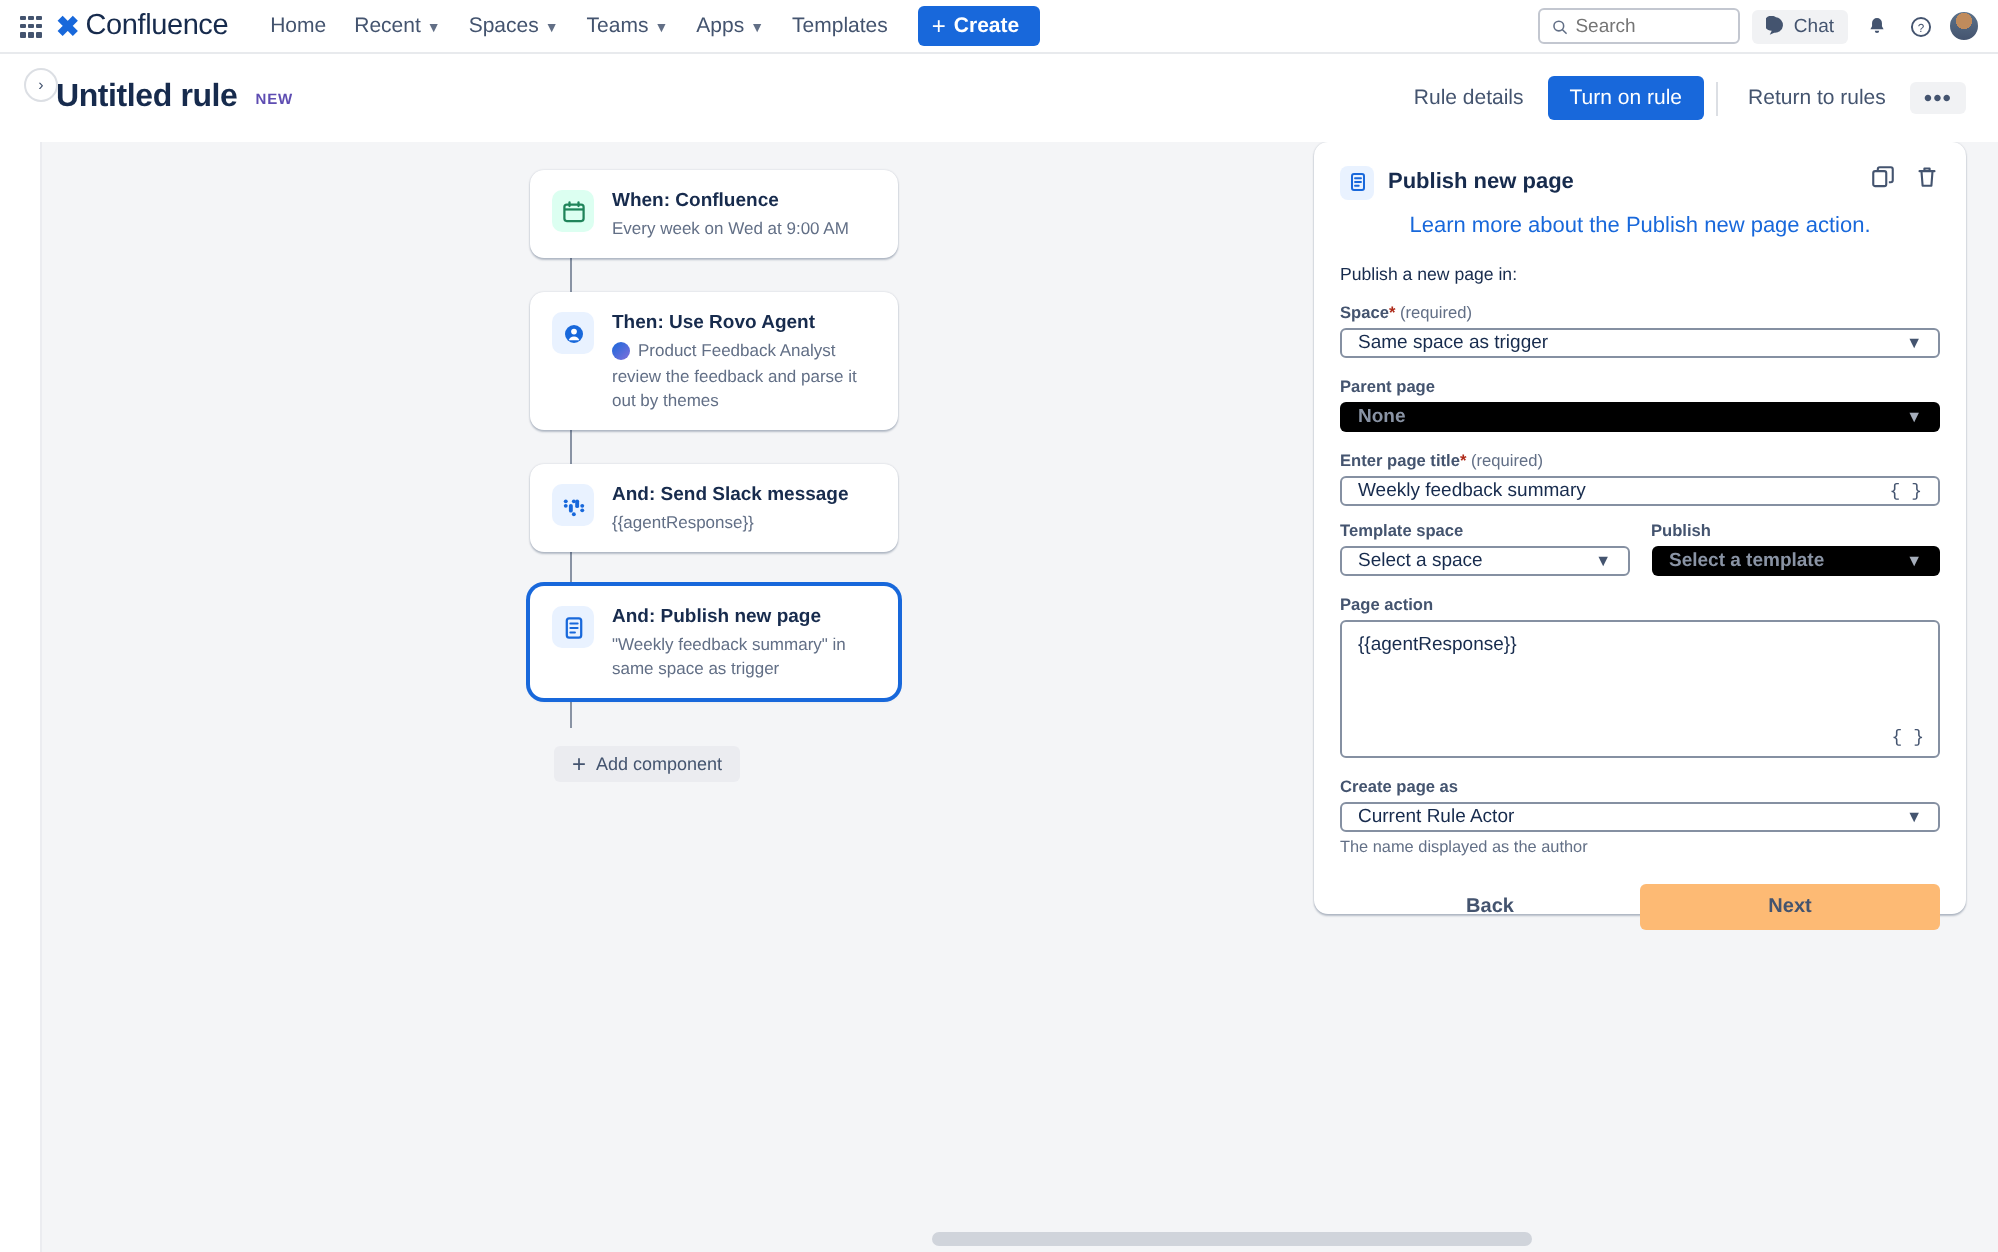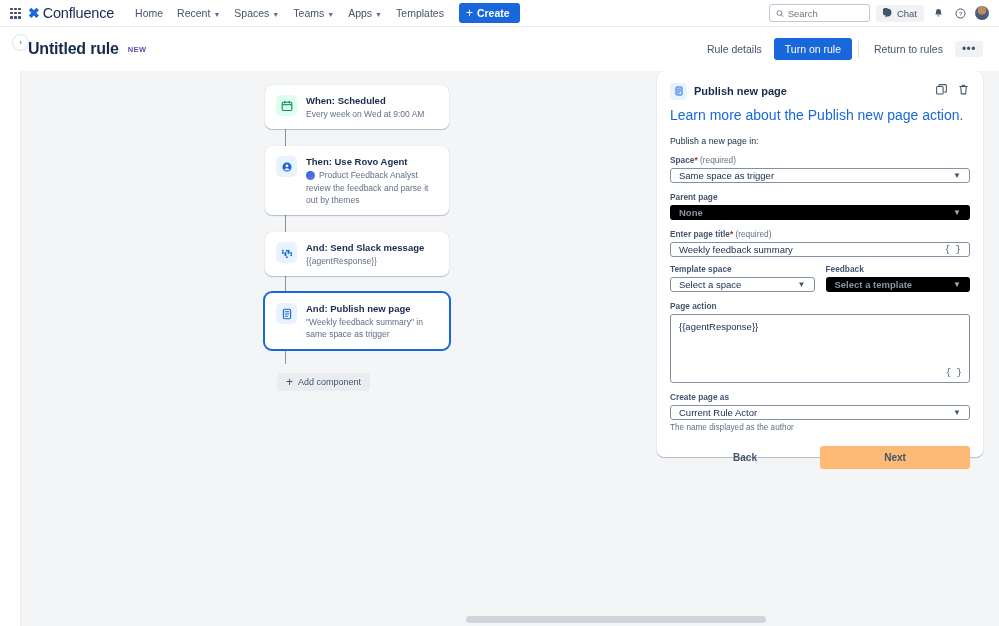--- a/index.html
+++ b/index.html
@@ -146,21 +146,21 @@
     box-shadow: 0 1px 1px rgba(9,30,66,.25), 0 0 1px rgba(9,30,66,.2);
     padding: 11px 13px 0 13px; z-index: 10;
   }
   .panel-head { display: flex; align-items: center; gap: 7px; }
   .panel-ico {
     width: 17px; height: 17px; border-radius: 4px; background: #e9f2ff; color: #1868db;
     display: flex; align-items: center; justify-content: center; flex-shrink: 0;
   }
   .panel-title { font-size: 11px; font-weight: 700; color: #172b4d; }
   .panel-head-actions { margin-left: auto; display: flex; gap: 9px; align-items: center; color: #44546f; }
-  .panel-link { font-size: 14px; color: #1868db; margin-top: 7px; cursor: pointer; display: block; }
+  .panel-link { font-size: 11px; color: #1868db; margin-top: 7px; cursor: pointer; display: block; text-align: center; }
   .panel-desc { font-size: 8.8px; color: #172b4d; margin-top: 13px; }
 
   .field { margin-top: 9px; }
   .flabel { font-size: 8.3px; font-weight: 700; color: #44546f; margin-bottom: 3px; display: block; }
   .req-star { color: #ae2a19; font-weight: 700; }
   .req-note { font-weight: 400; color: #626f86; }
   .select, .textinput {
     width: 100%; height: 15px; border: 1px solid #8590a2; border-radius: 3px;
     background: #fff; display: flex; align-items: center; padding: 0 8px;
     font-size: 9.5px; color: #172b4d; cursor: pointer; position: relative;
@@ -302,21 +302,21 @@
     <div class="card">
       <div class="card-ico ico-sched">
         <svg width="12" height="12" viewBox="0 0 16 16">
           <rect x="1.6" y="3" width="12.8" height="11" rx="1.6" fill="none" stroke="#1f845a" stroke-width="1.5"></rect>
           <line x1="1.6" y1="6.3" x2="14.4" y2="6.3" stroke="#1f845a" stroke-width="1.5"></line>
           <line x1="5" y1="1.6" x2="5" y2="4" stroke="#1f845a" stroke-width="1.5" stroke-linecap="round"></line>
           <line x1="11" y1="1.6" x2="11" y2="4" stroke="#1f845a" stroke-width="1.5" stroke-linecap="round"></line>
         </svg>
       </div>
       <div class="card-body">
-        <div class="card-title">When: Scheduled</div>
+        <div class="card-title">When: Confluence</div>
         <div class="card-sub">Every week on Wed at 9:00 AM</div>
       </div>
     </div>
 
     <div class="connector" style="height:17px"></div>
 
     
     <div class="card">
       <div class="card-ico ico-rovo">
         <svg width="12" height="12" viewBox="0 0 16 16">
@@ -447,21 +447,21 @@
 
   <div class="two-col">
     <div class="field">
       <label class="flabel">Template space</label>
       <div class="select">
         <span class="val">Select a space</span>
         <span class="chev">▼</span>
       </div>
     </div>
     <div class="field">
-      <label class="flabel">Feedback</label>
+      <label class="flabel">Publish</label>
       <div class="select disabled">
         <span class="val">Select a template</span>
         <span class="chev">▼</span>
       </div>
     </div>
   </div>
 
   <div class="field">
     <label class="flabel">Page action</label>
     <div class="ta-wrap">

